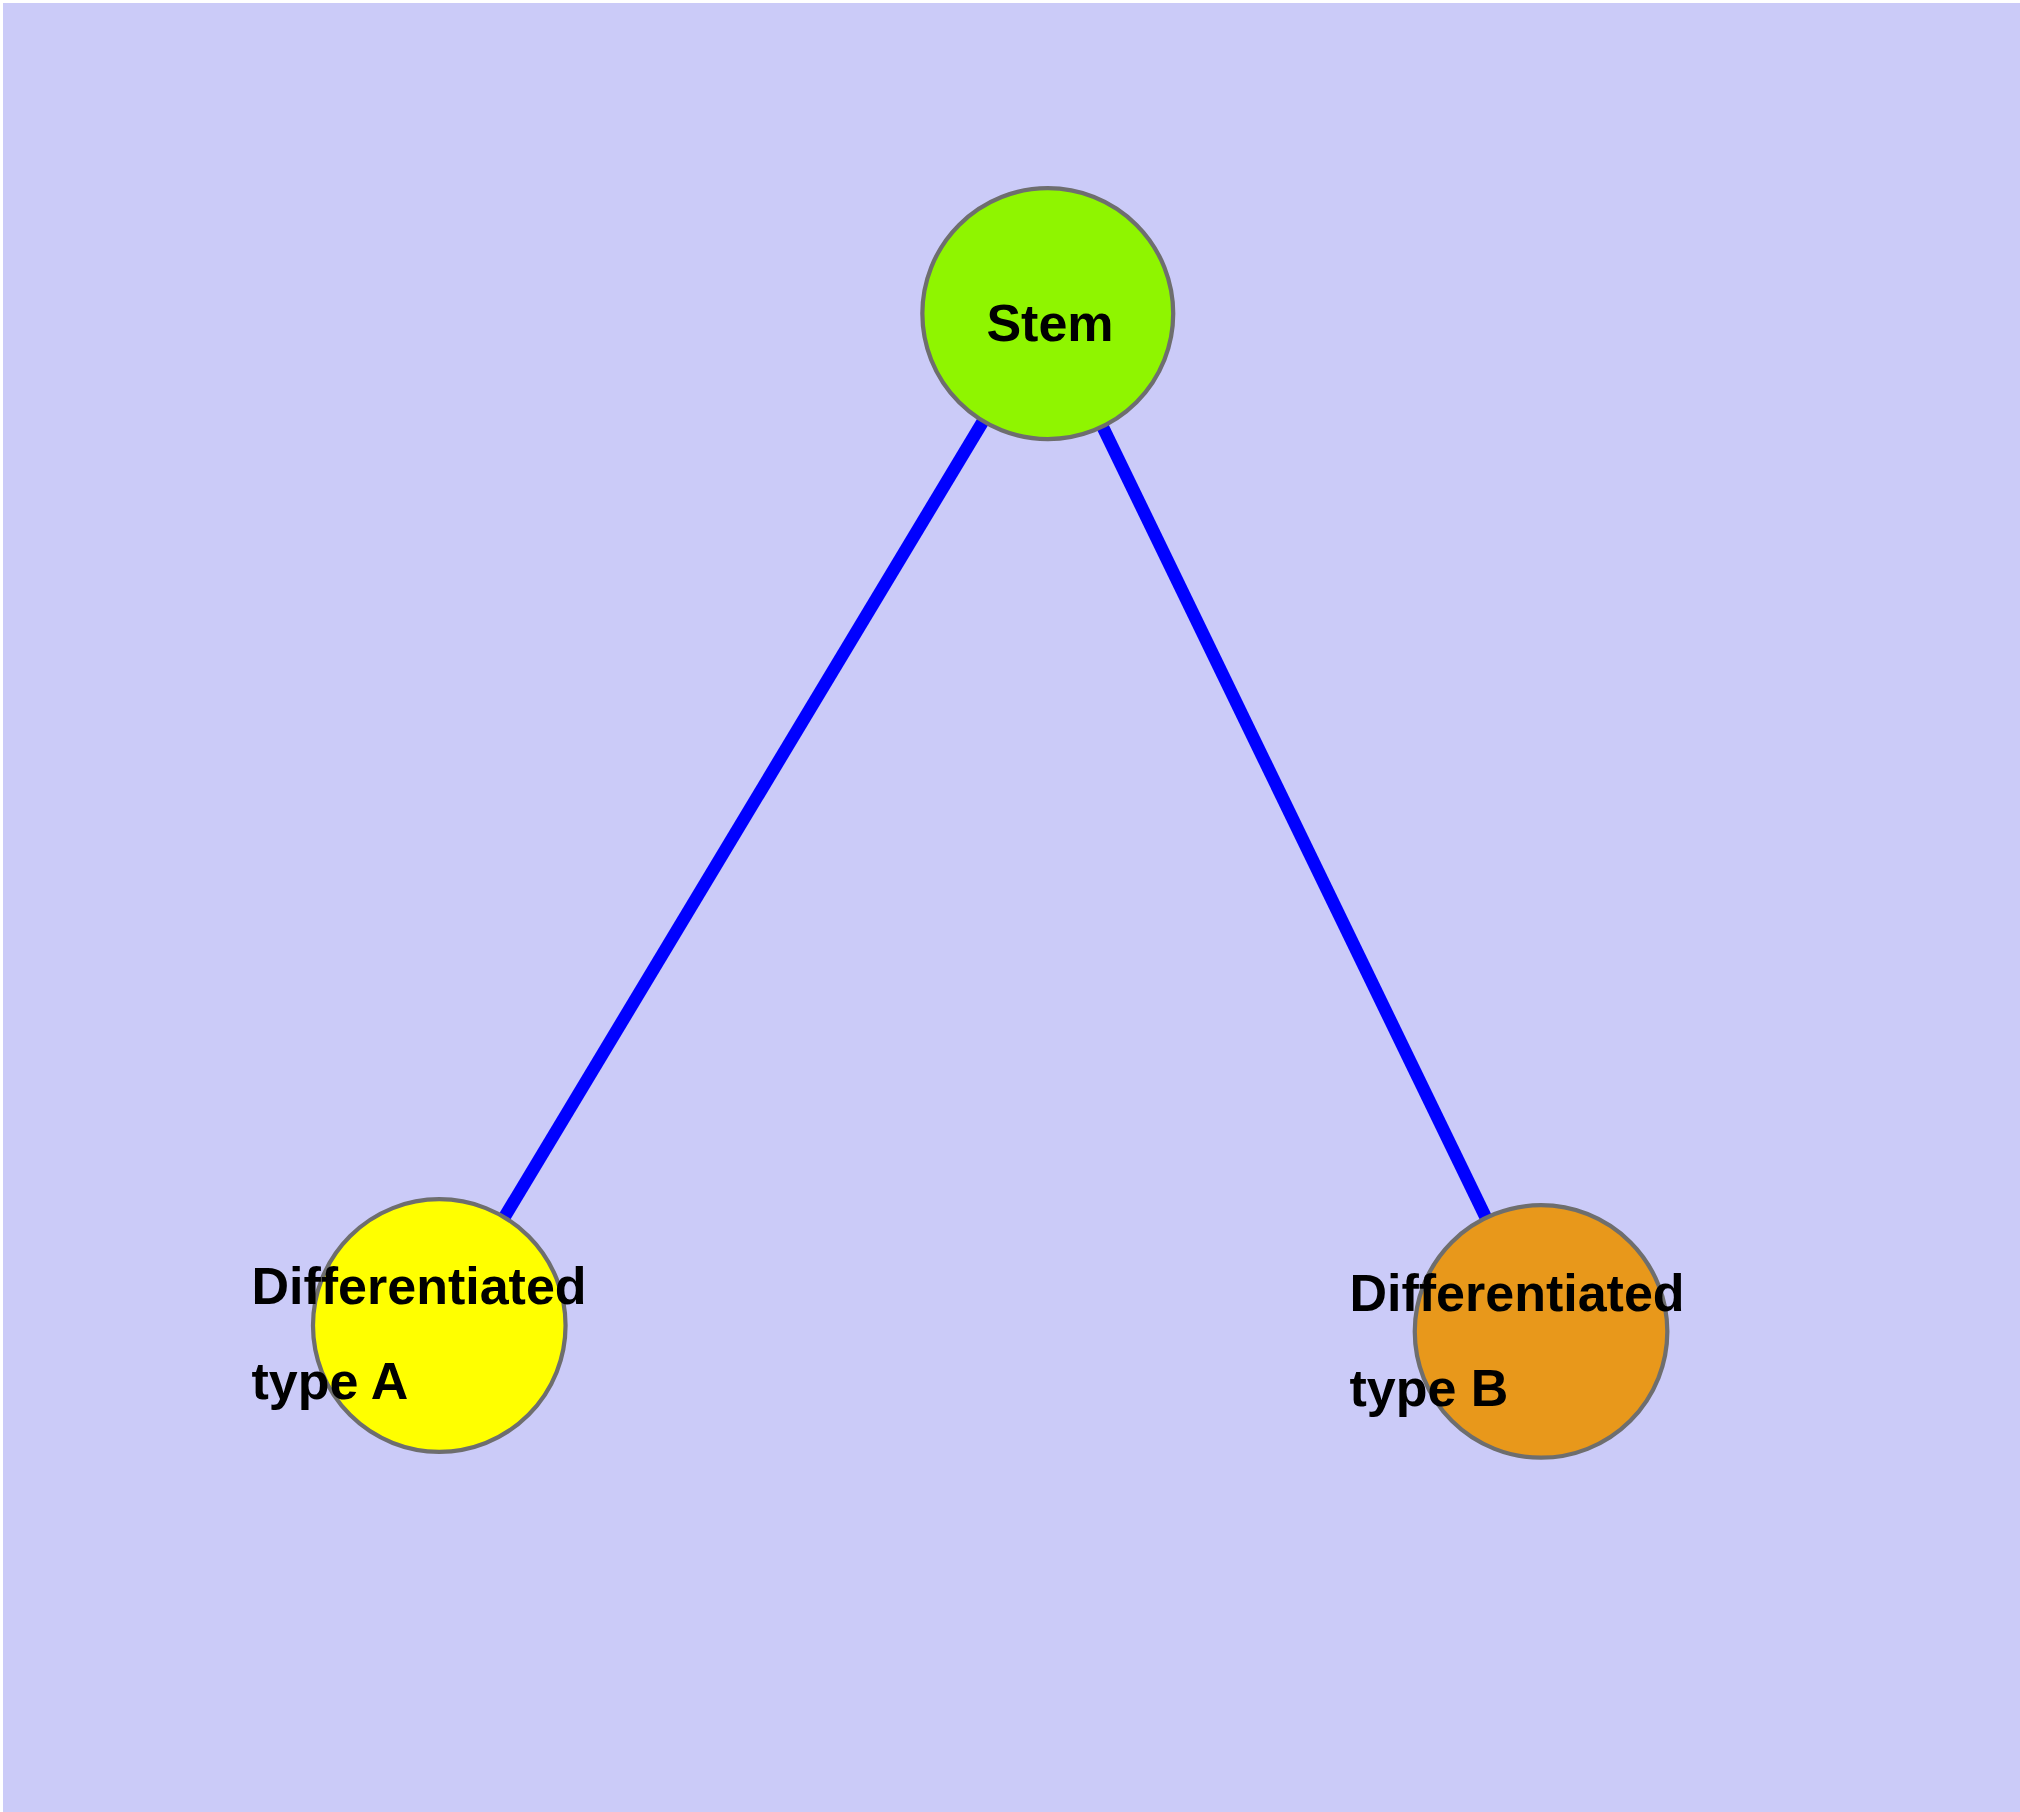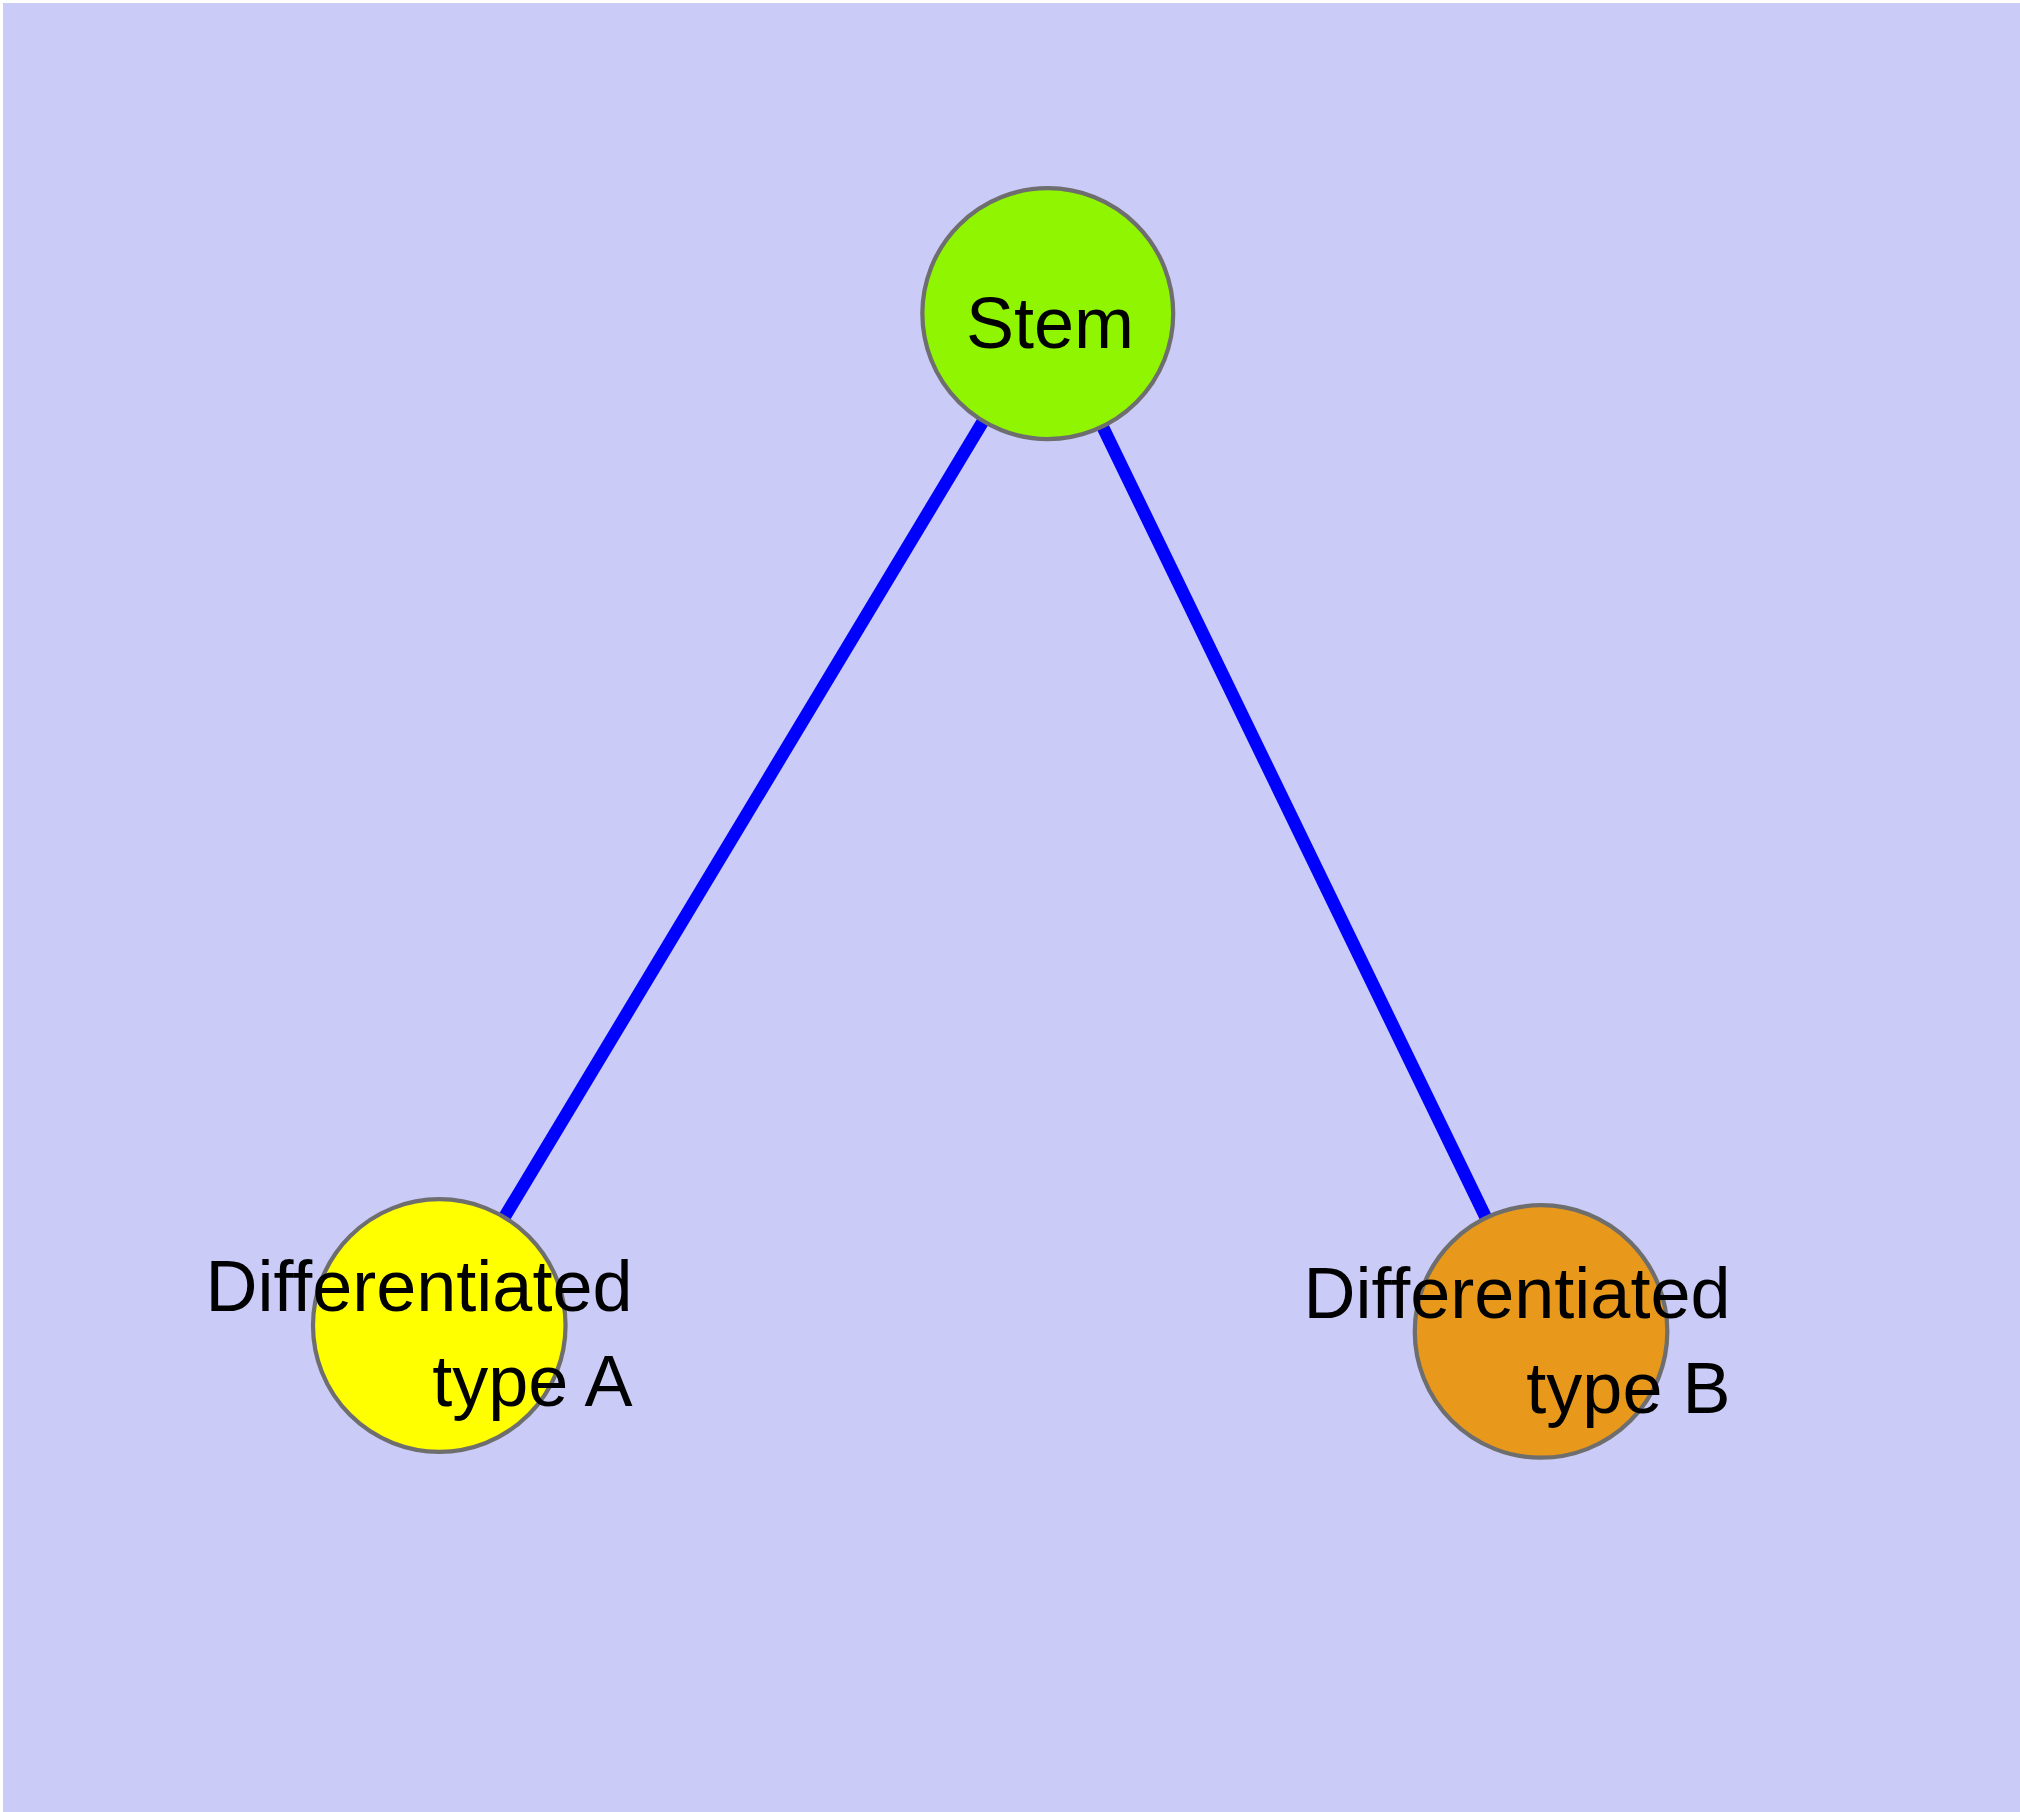--- a/index.html
+++ b/index.html
@@ -30,24 +30,24 @@
     position: absolute;
     left: 0;
     top: 0;
     width: 2021px;
     height: 1812px;
   }
   .node-label {
     position: absolute;
     transform: translate(-50%, -50%);
     color: #000000;
-    font-weight: 400;
-    font-size: 72px;
+    font-weight: 700;
+    font-size: 52px;
     line-height: 95px;
-    text-align: right;
+    text-align: left;
     white-space: pre-line;
     letter-spacing: 0;
   }
   .label-stem   { left: 1050px; top: 323px;  }
   .label-type-a { left: 419px;  top: 1334px; }
   .label-type-b { left: 1517px; top: 1341px; }
 </style>
 </head>
 <body>
 

